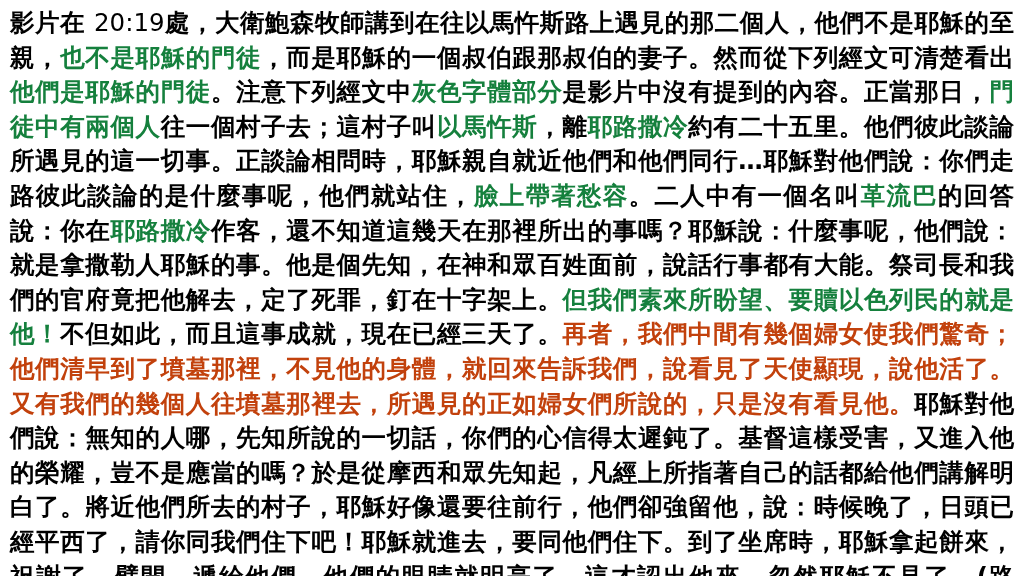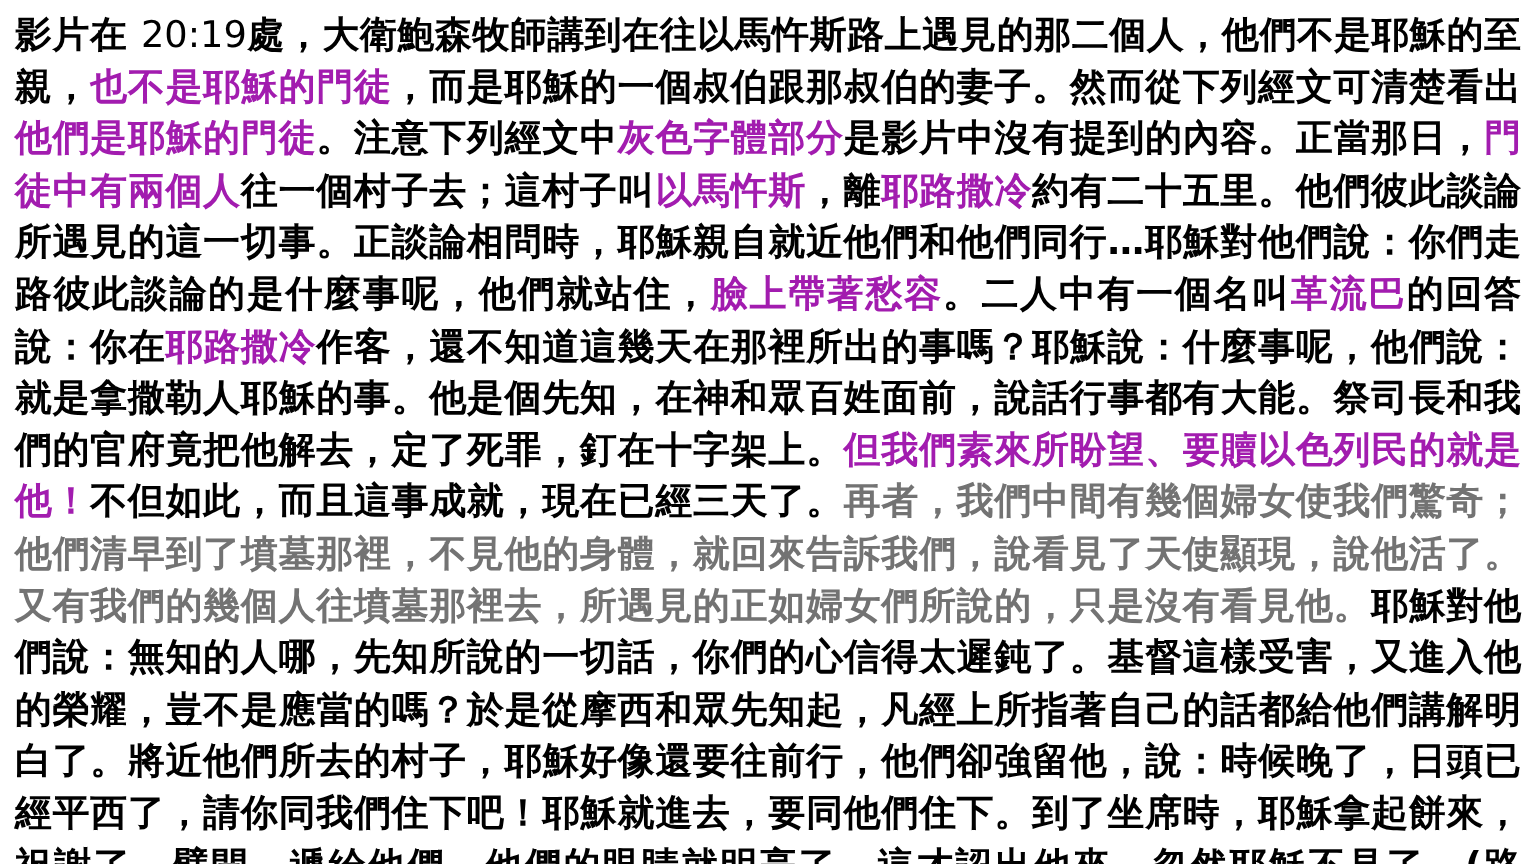--- a/index.html
+++ b/index.html
@@ -23,24 +23,24 @@
   .body-text {
     font-size: 24.5px;
     line-height: 34.6px;
     letter-spacing: 0px;
     color: #000000;
     text-align: justify;
     text-justify: inter-character;
     font-weight: 600;
   }
   .red {
-    color: #a21caf;
+    color: #15803d;
   }
   .gray {
-    color: #737373;
+    color: #c2410c;
   }
   .bold-num {
     font-weight: 400;
   }
   .seg {
     white-space: normal;
   }
 </style>
 </head>
 <body>

